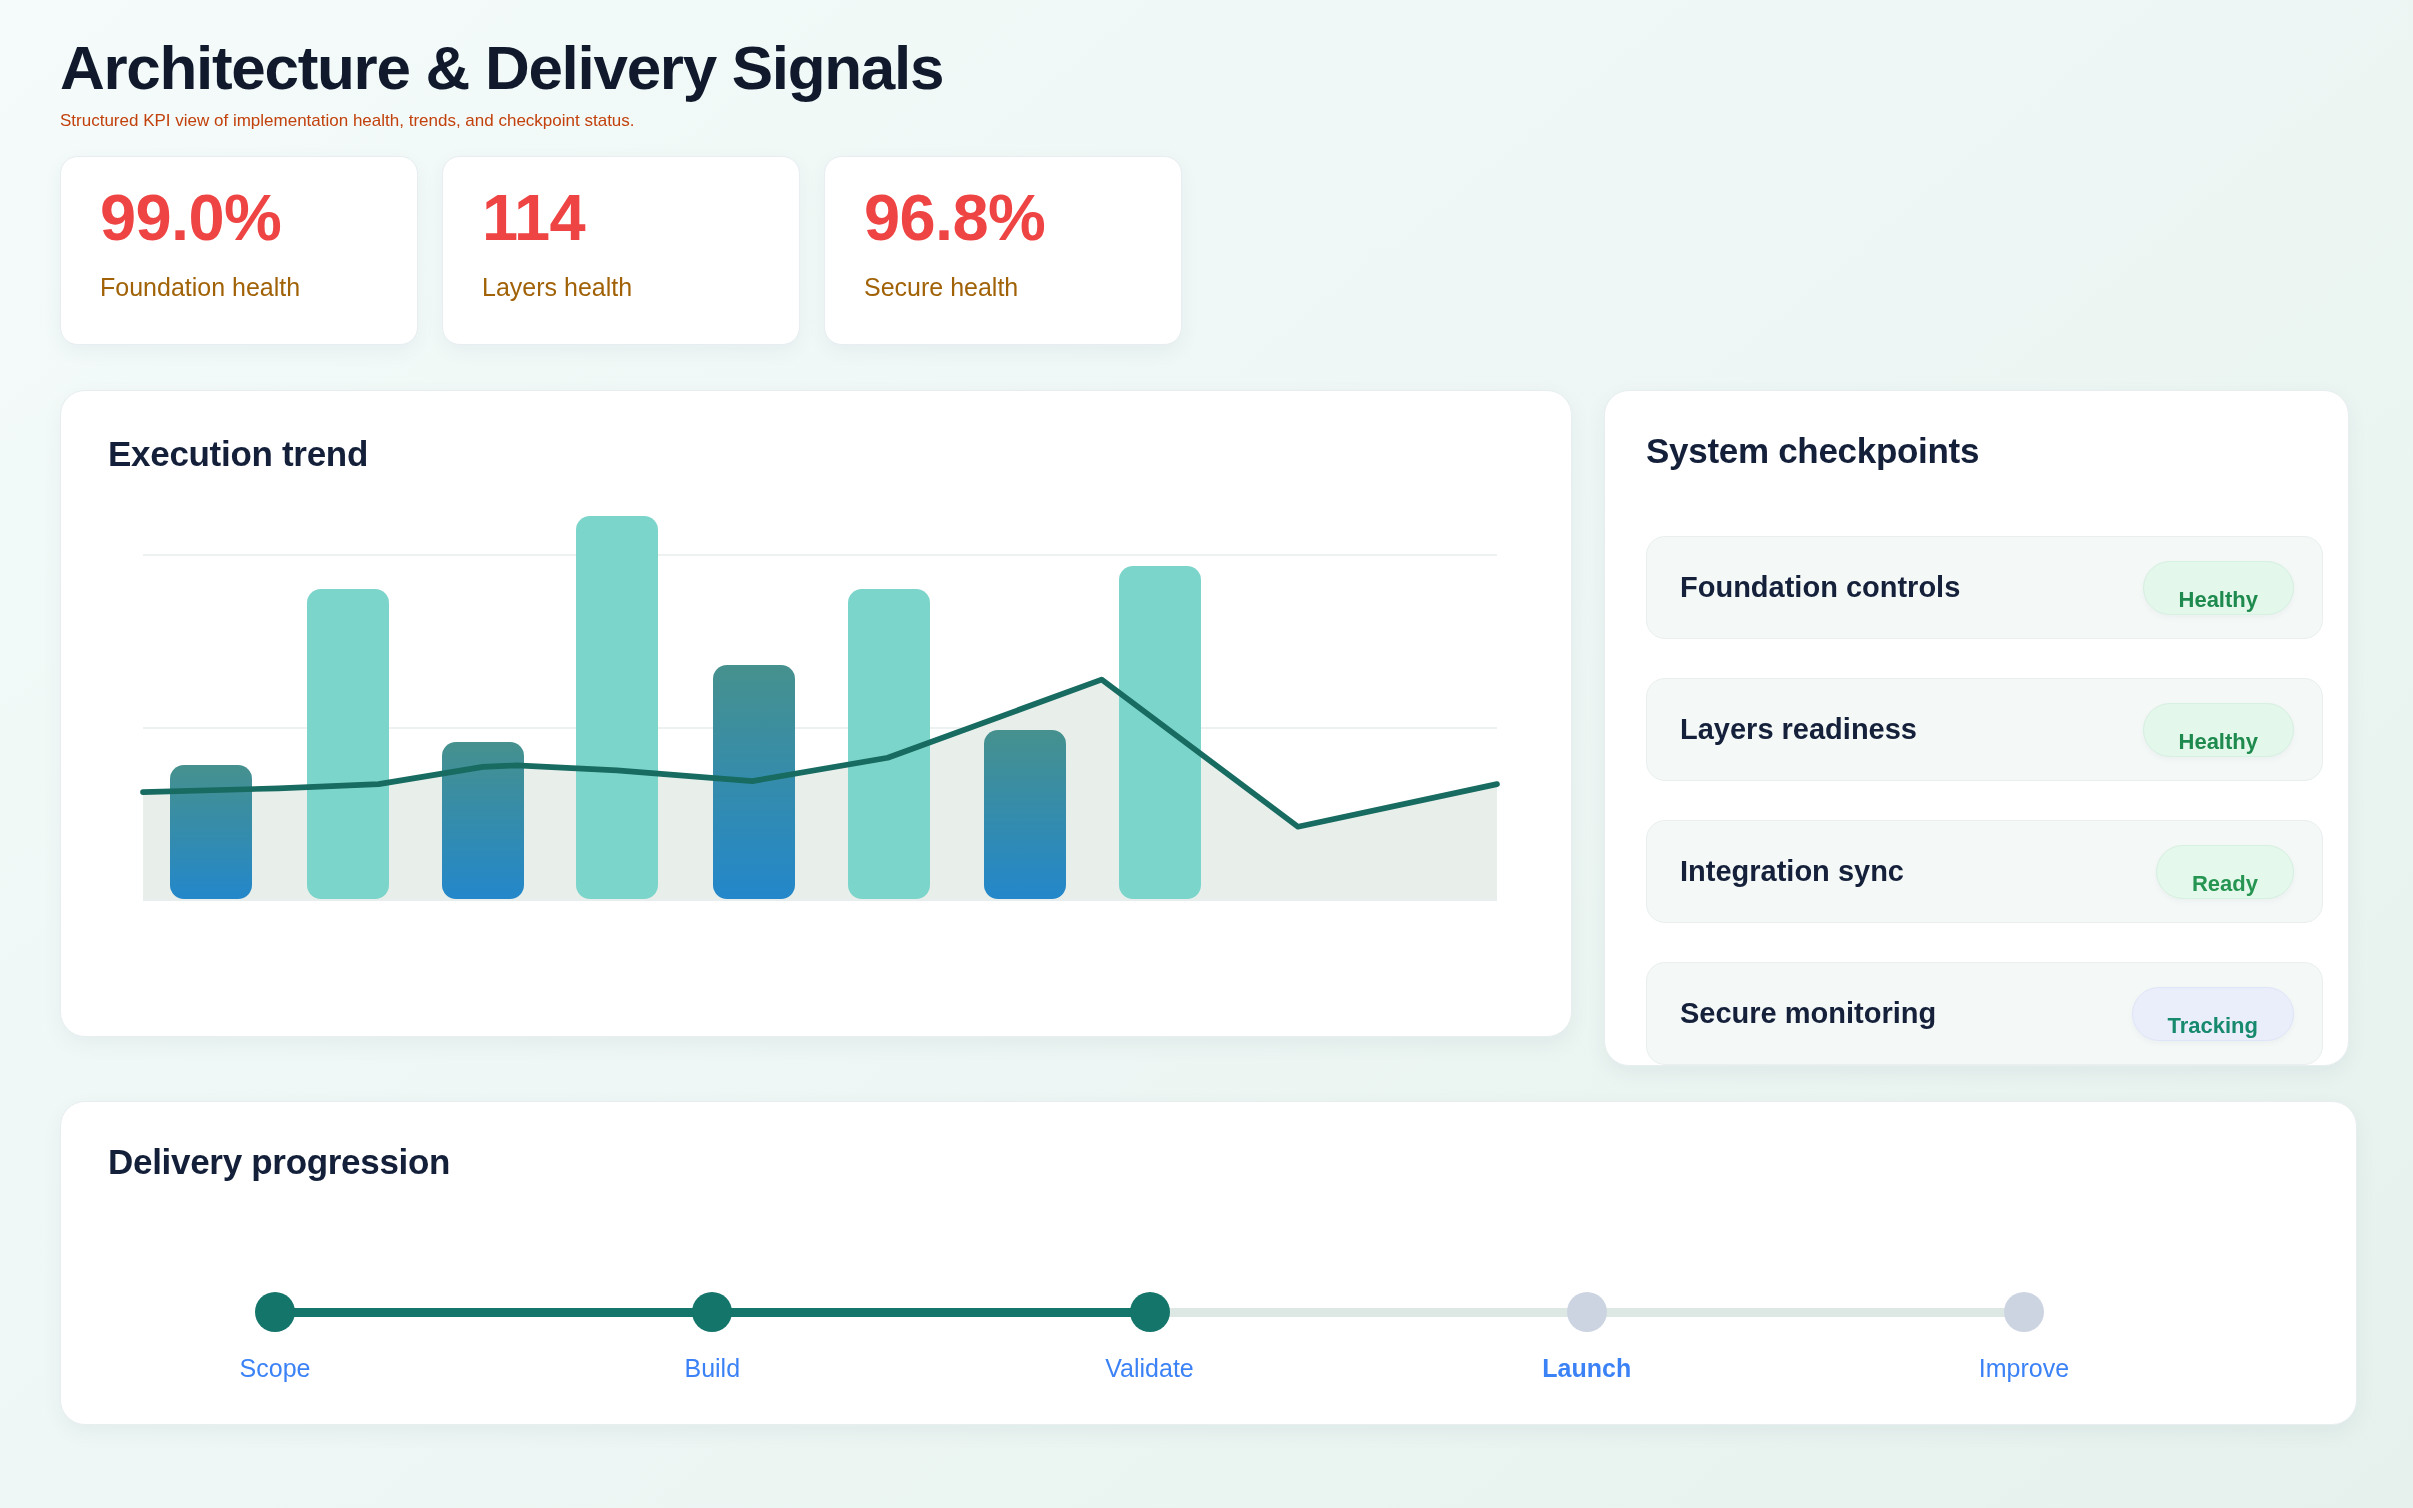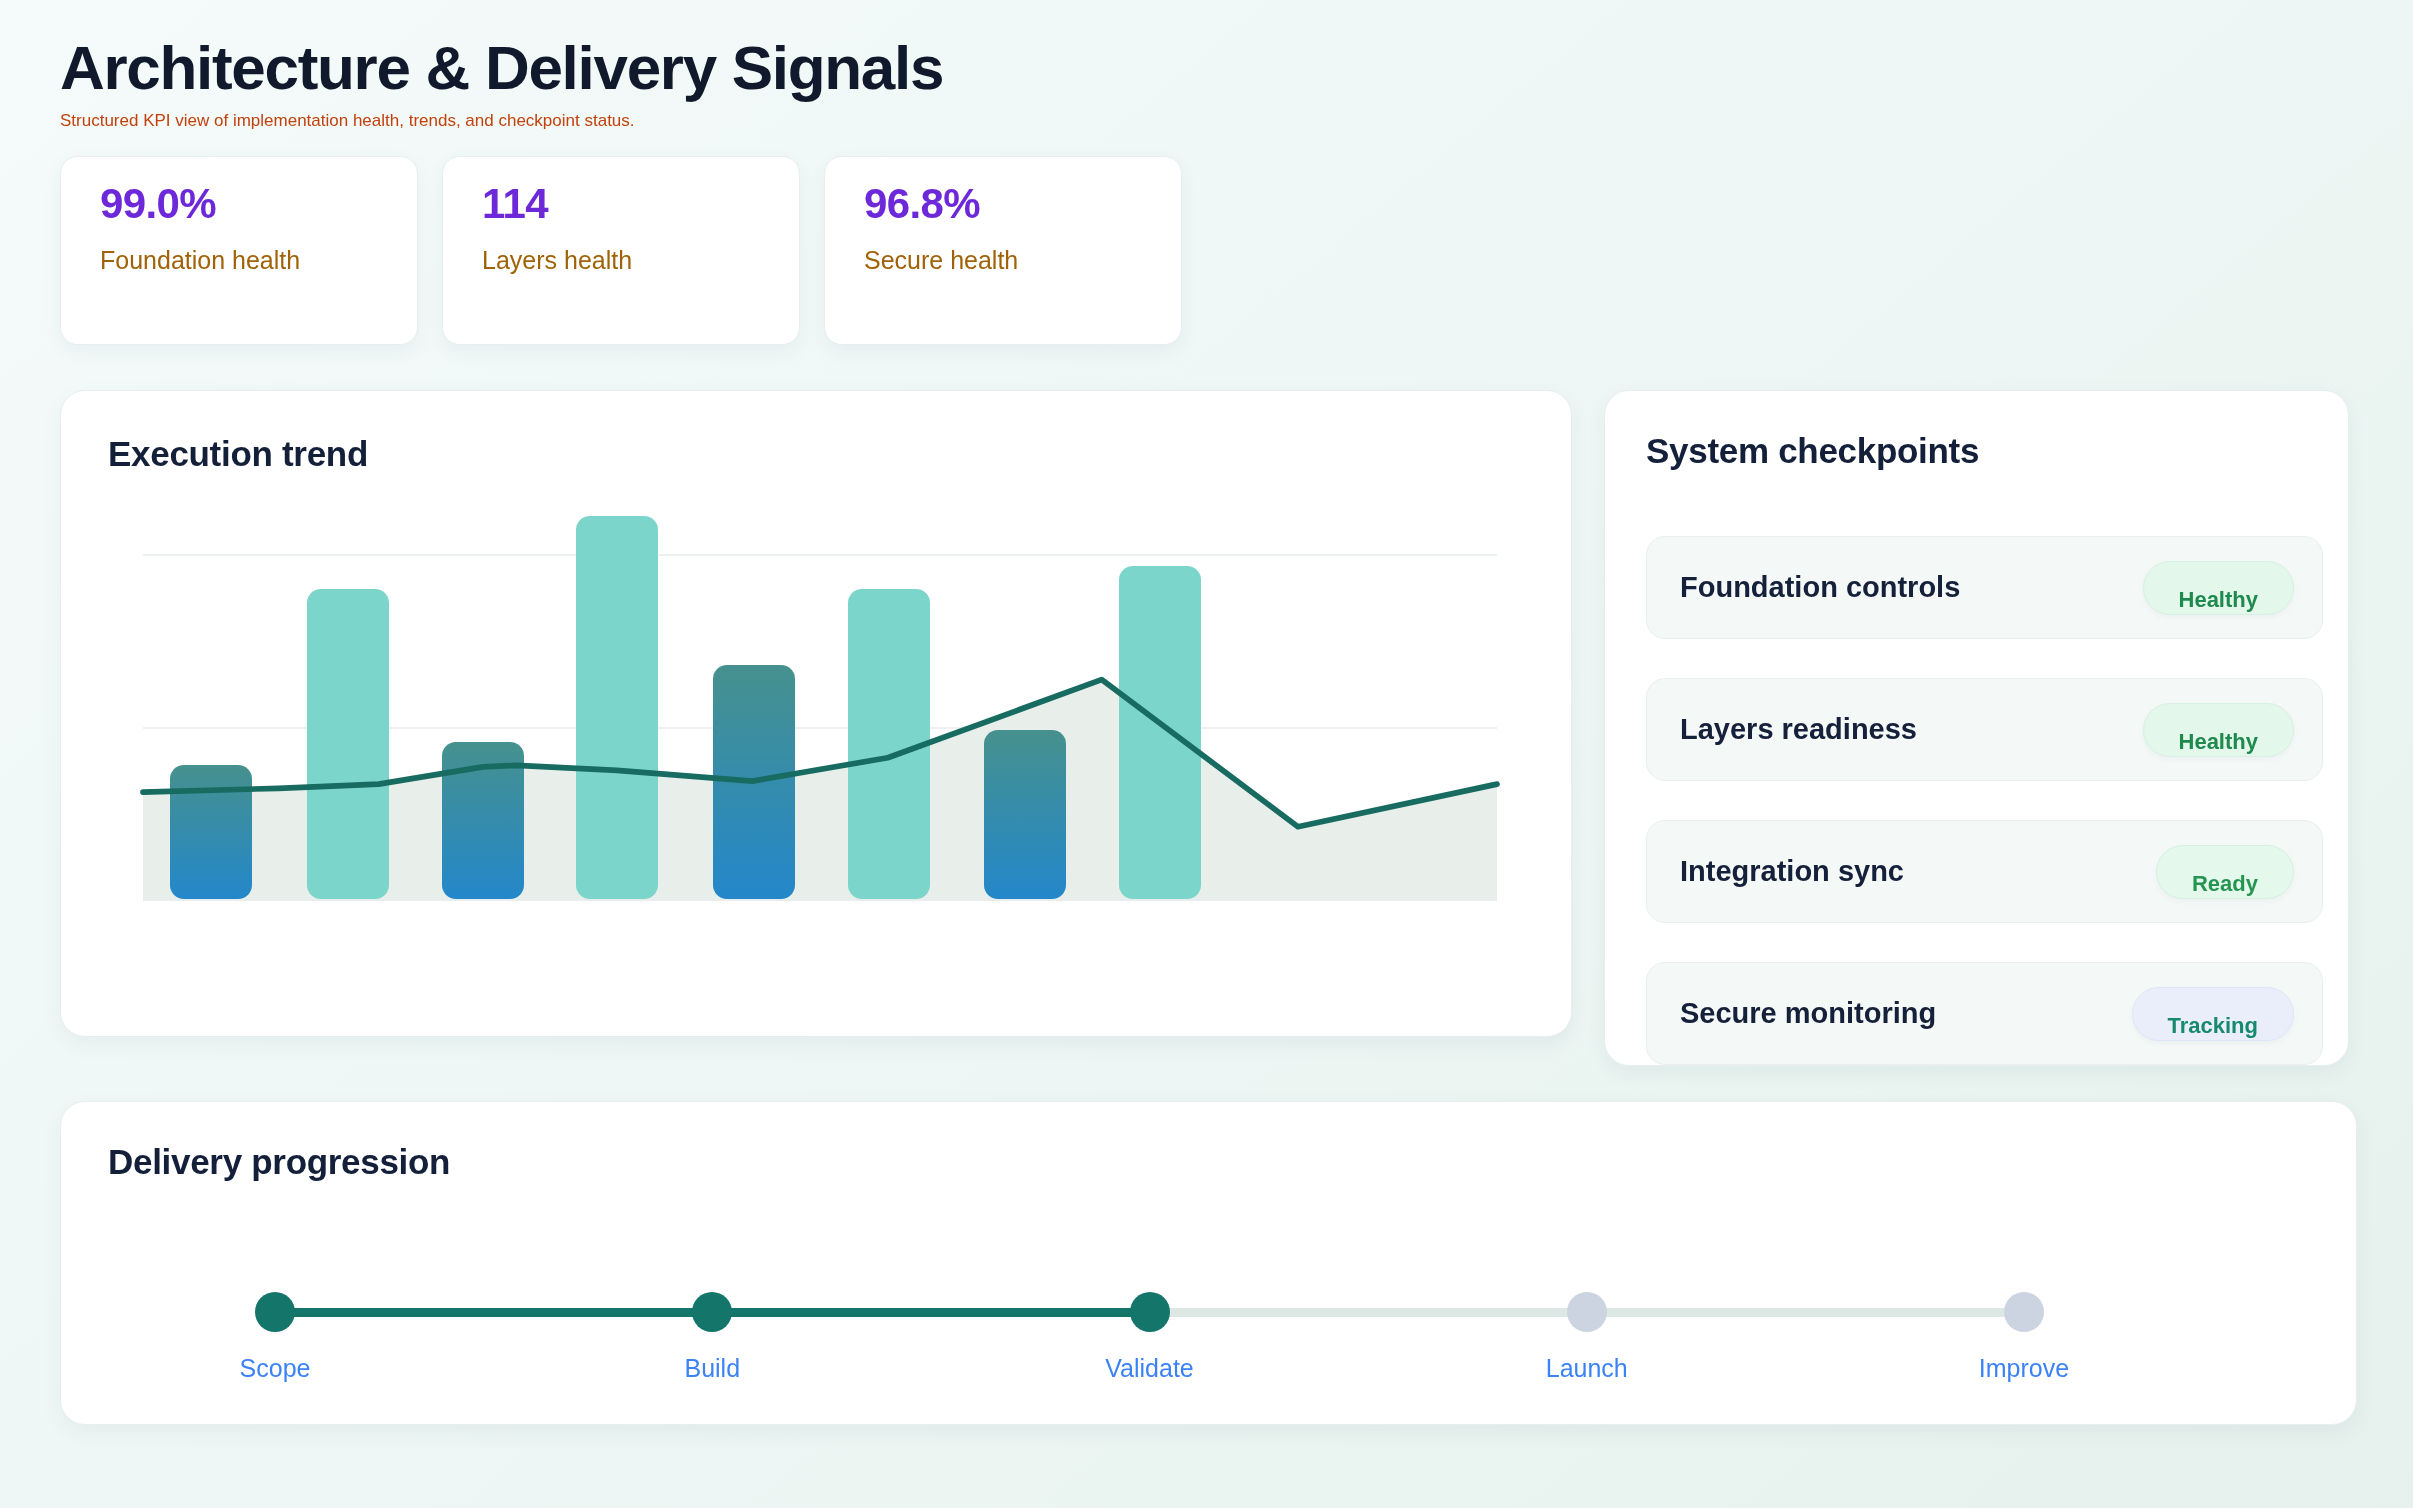--- a/index.html
+++ b/index.html
@@ -17,21 +17,21 @@
   .page-subtitle { font-size:17px; color:#c2410c; margin-top:8.8px; }
 
   
   .kpi-row { display:flex; gap:24px; margin-top:25px; }
   .kpi-card {
     width:358px; height:189px; background:#ffffff;
     border:1.3px solid #e7edf0; border-radius:17.6px;
     padding:22.6px 0 0 39px;
     box-shadow:0 6.3px 19px rgba(20,50,70,0.05);
   }
-  .kpi-value { font-size:42px; font-weight:800; letter-spacing:-0.6px; color:#6d28d9; }
+  .kpi-value { font-size:65px; font-weight:800; letter-spacing:-0.6px; color:#ef4444; }
   .kpi-label { font-size:25px; color:#a16207; margin-top:18px; }
 
   
   .main-row { display:grid; grid-template-columns:1512px 745px; gap:32px; margin-top:45px; align-items:start; }
   .card {
     background:#ffffff; border:1.3px solid #e8eef0; border-radius:25px;
     box-shadow:0 7.5px 21.4px rgba(20,50,70,0.05);
   }
   .card-title { font-size:35px; font-weight:700; color:#14203a; letter-spacing:-0.3px; }
 
@@ -146,20 +146,20 @@
         <div class="step-track">
           <div class="step-track-fill" style="width: 50%; background: rgb(20, 117, 107);"></div>
         </div>
         <div class="step-dot" style="left: 0%; background: rgb(20, 117, 107);"></div>
         <div class="step-label" style="left: 0%;">Scope</div>
         <div class="step-dot" style="left: 25%; background: rgb(20, 117, 107);"></div>
         <div class="step-label" style="left: 25%;">Build</div>
         <div class="step-dot" style="left: 50%; background: rgb(20, 117, 107);"></div>
         <div class="step-label" style="left: 50%;">Validate</div>
         <div class="step-dot" style="left: 75%; background: rgb(205, 212, 225);"></div>
-        <div class="step-label" style="left: 75%;">Launch</div>
+        <div class="step-label" style="left: 75%; font-weight: bold;">Launch</div>
         <div class="step-dot" style="left: 100%; background: rgb(205, 212, 225);"></div>
         <div class="step-label" style="left: 100%;">Improve</div>
       </div>
   </div>
 
 </div>
 
 
 </body></html>

